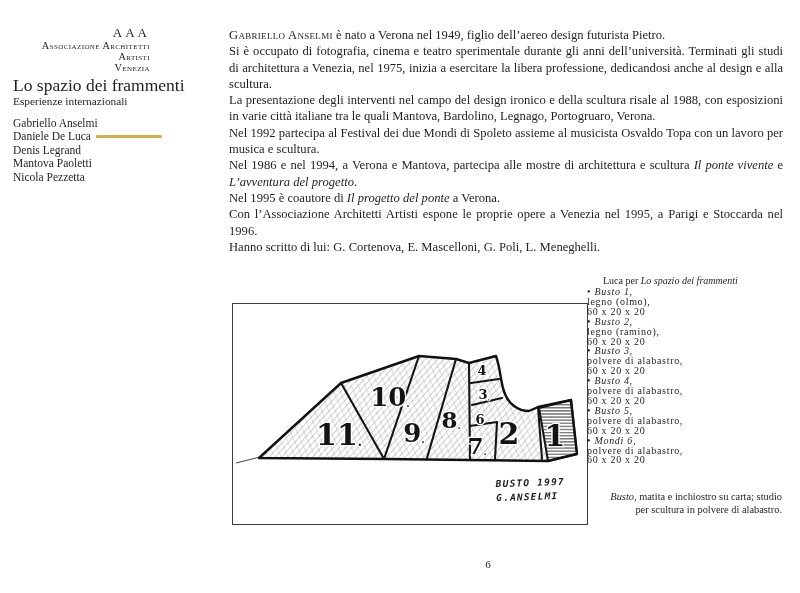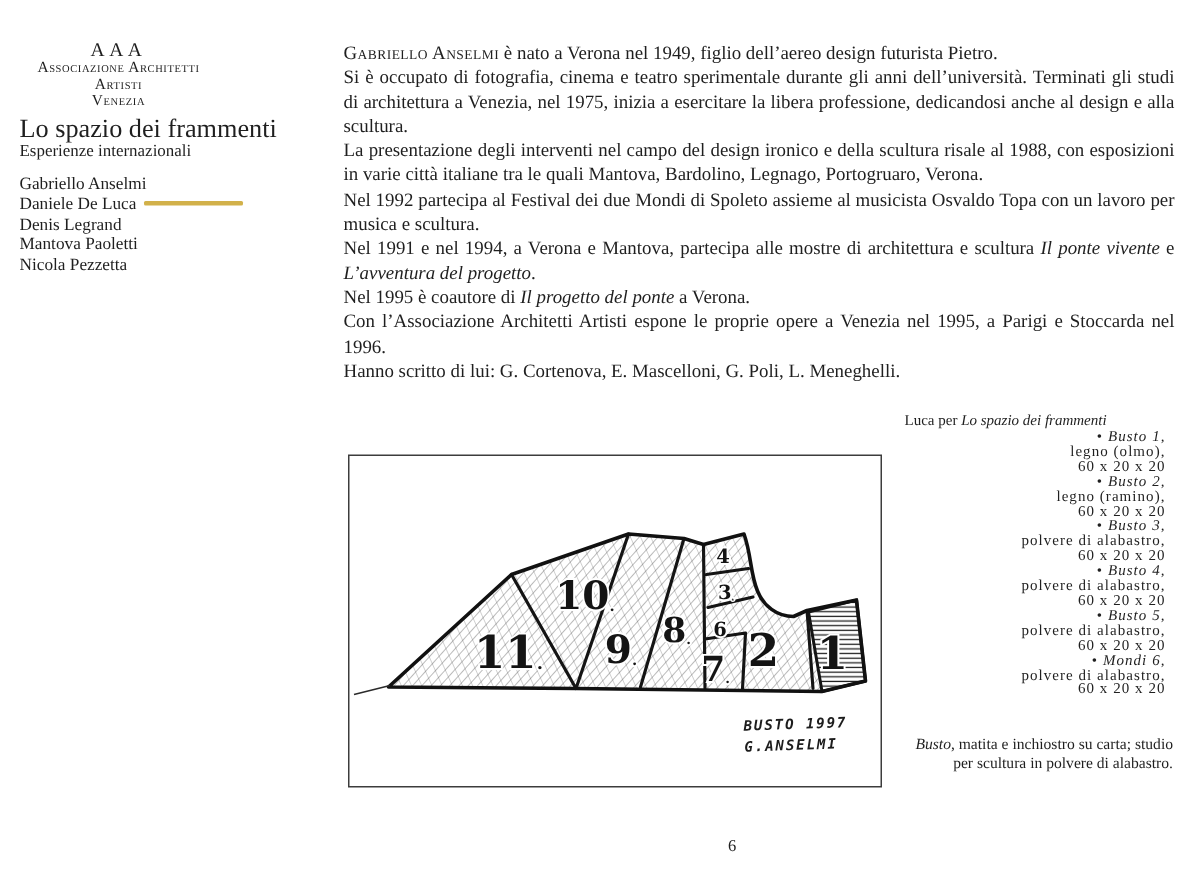--- a/index.html
+++ b/index.html
@@ -2,21 +2,21 @@
 <html lang="it"><head>
 <meta charset="utf-8">
 <style>
   html,body{margin:0;padding:0;}
   body{
     width:800px;height:593px;position:relative;overflow:hidden;
     background:#ffffff;color:#1f1f1f;
     font-family:"Liberation Serif","DejaVu Serif",serif;
   }
   
-  .logo-block{position:absolute;left:8px;top:26px;width:142px;text-align:center;line-height:1.08;}
+  .logo-block{position:absolute;left:8px;top:26px;width:142px;text-align:right;line-height:1.08;}
   .logo-aaa{font-size:13px;letter-spacing:3px;font-weight:normal;}
   .org-line{font-size:10.3px;font-variant:small-caps;letter-spacing:.4px;}
   .title-block{position:absolute;left:13px;top:76px;width:190px;}
   .series-title{font-size:17.5px;line-height:19px;}
   .series-subtitle{font-size:11.3px;line-height:13px;}
   .artists{position:absolute;left:13px;top:117px;width:210px;font-size:11.5px;line-height:13.4px;}
   .artist{white-space:nowrap;}
   .hl-line{display:inline-block;width:66px;height:3px;margin-left:5px;vertical-align:2px;border-radius:1px;}
   
   .bio{position:absolute;left:229px;top:27px;width:554px;font-size:12.6px;line-height:16.3px;text-align:justify;}
@@ -25,21 +25,21 @@
   .italic{font-style:italic;}
   
   .frame{position:absolute;left:232px;top:303px;width:354px;height:220px;border:1.6px solid #3c3c3c;background:#fff;}
   .frame svg{display:block;width:100%;height:100%;}
   .seg-num{font-family:"DejaVu Serif",serif;font-weight:bold;fill:#141414;
            stroke:#ffffff;stroke-width:2.6px;paint-order:stroke;text-anchor:middle;}
   .sig{font-family:"DejaVu Sans Mono",monospace;font-weight:bold;font-style:italic;
        font-size:9.5px;letter-spacing:1.2px;fill:#1d1d1d;}
   
   .works-header{position:absolute;left:603px;top:275px;font-size:10px;white-space:nowrap;}
-  .works{position:absolute;right:23px;top:287px;width:190px;text-align:right;
+  .works{position:absolute;right:23px;top:287px;width:190px;text-align:left;
          font-size:10px;line-height:9.9px;letter-spacing:.7px;}
   .works div{white-space:nowrap;}
   
   .caption{position:absolute;left:598px;top:491px;width:184px;text-align:right;
            font-size:10.4px;line-height:12.6px;}
   .page-num{position:absolute;left:478px;top:558px;width:20px;text-align:center;font-size:11px;}
 </style>
 </head>
 <body>
 
@@ -60,21 +60,21 @@
     <div class="artist"><span>Denis Legrand</span></div>
     <div class="artist"><span>Mantova Paoletti</span></div>
     <div class="artist"><span>Nicola Pezzetta</span></div>
   </div>
 
 <div class="bio">
     <p><span class="smallcaps">Gabriello Anselmi</span><span> è nato a Verona nel 1949, figlio dell’aereo design futurista Pietro.</span></p>
     <p><span>Si è occupato di fotografia, cinema e teatro sperimentale durante gli anni dell’università. Terminati gli studi di architettura a Venezia, nel 1975, inizia a esercitare la libera professione, dedicandosi anche al design e alla scultura.</span></p>
     <p><span>La presentazione degli interventi nel campo del design ironico e della scultura risale al 1988, con esposizioni in varie città italiane tra le quali Mantova, Bardolino, Legnago, Portogruaro, Verona.</span></p>
     <p><span>Nel 1992 partecipa al Festival dei due Mondi di Spoleto assieme al musicista Osvaldo Topa con un lavoro per musica e scultura.</span></p>
-    <p><span>Nel 1991 e nel 1994, a Verona e Mantova, partecipa alle mostre di architettura e scultura </span><span class="italic">Il ponte vivente</span><span> e </span><span class="italic">L’avventura del progetto</span><span>.</span></p>
+    <p><span>Nel 1986 e nel 1994, a Verona e Mantova, partecipa alle mostre di architettura e scultura </span><span class="italic">Il ponte vivente</span><span> e </span><span class="italic">L’avventura del progetto</span><span>.</span></p>
     <p><span>Nel 1995 è coautore di </span><span class="italic">Il progetto del ponte</span><span> a Verona.</span></p>
     <p><span>Con l’Associazione Architetti Artisti espone le proprie opere a Venezia nel 1995, a Parigi e Stoccarda nel 1996.</span></p>
     <p><span>Hanno scritto di lui: G. Cortenova, E. Mascelloni, G. Poli, L. Meneghelli.</span></p>
   </div>
 
 <div class="frame">
   <svg viewBox="0 0 354 220" preserveAspectRatio="none">
     <defs>
       <pattern id="p1" width="4.6" height="4.6" patternUnits="userSpaceOnUse" patternTransform="rotate(42)">
         <path d="M0,0 L0,4.6" stroke="#3d3d3d" stroke-width="0.55"></path>

